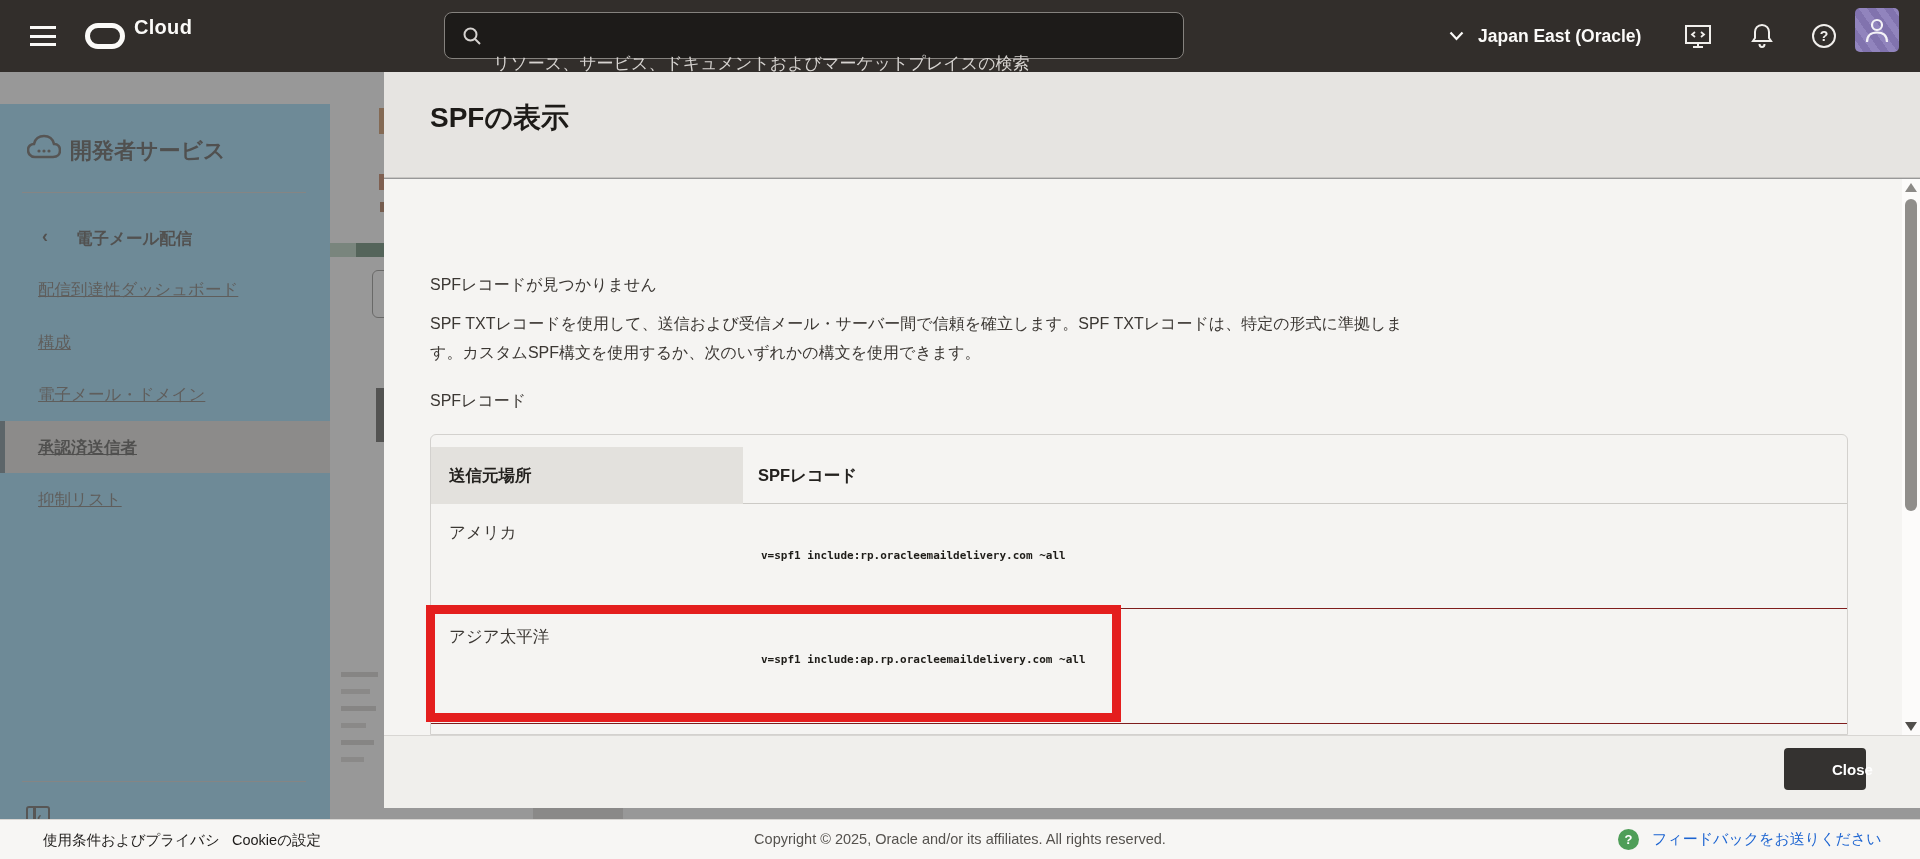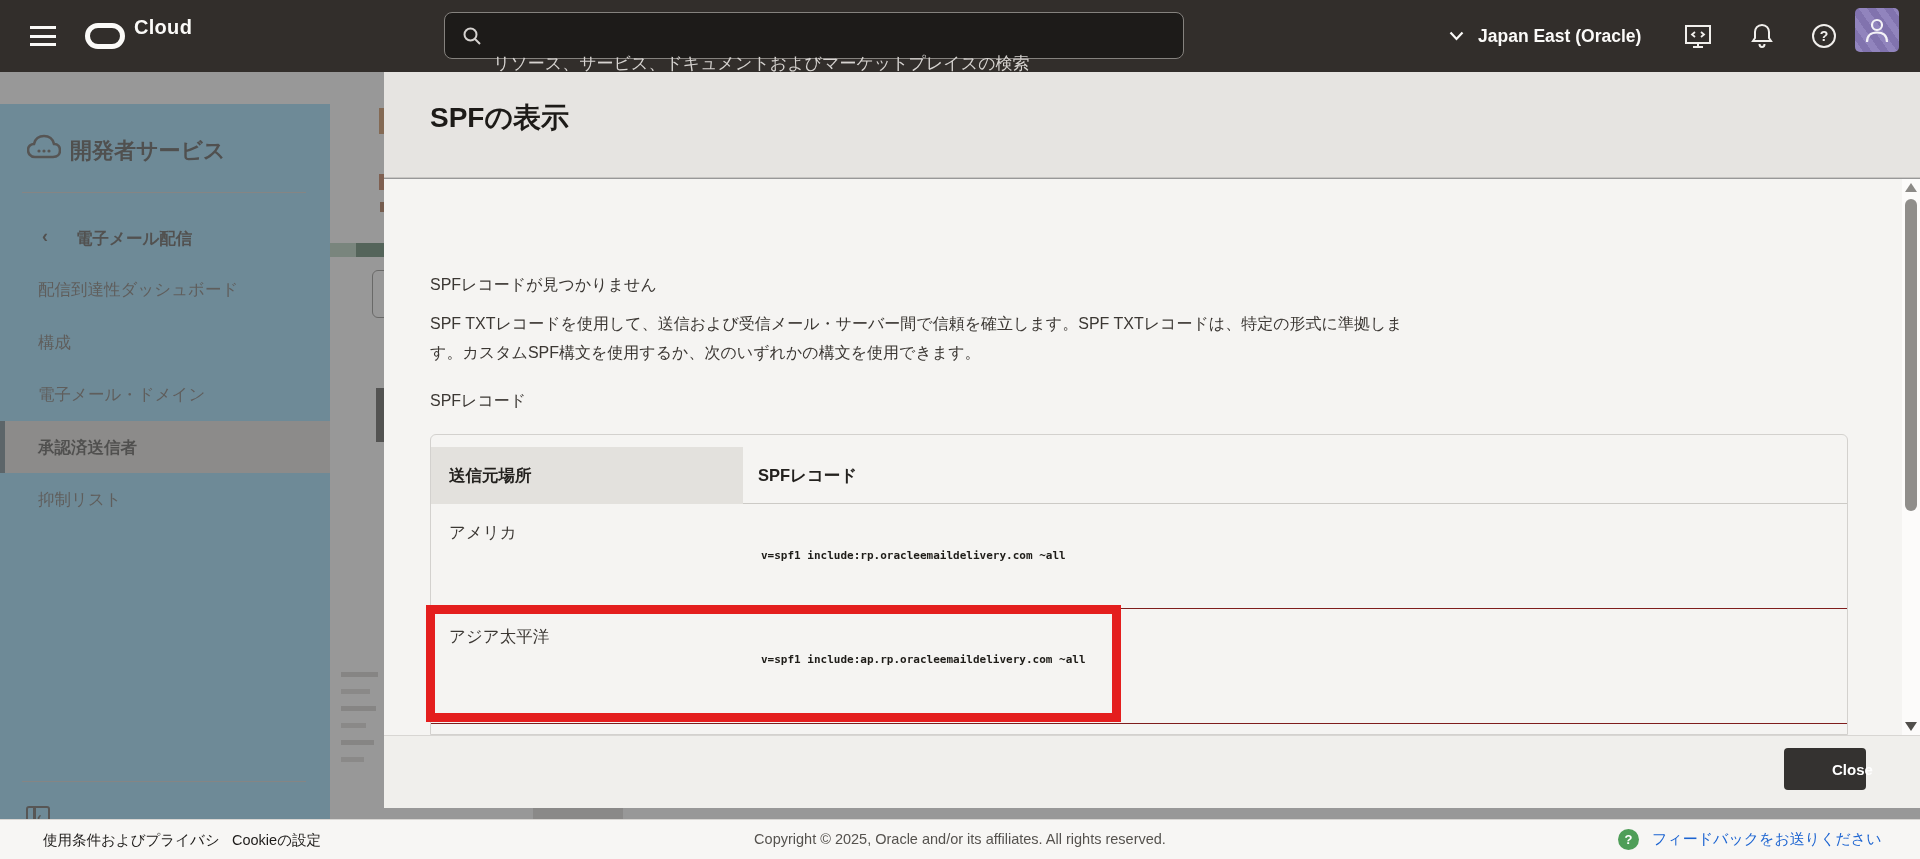--- a/index.html
+++ b/index.html
@@ -32,21 +32,21 @@
   #avatar svg { position:absolute; left:10px; top:9px; }
 
   
   #underlay { position:absolute; left:0; top:72px; width:1920px; height:747px; background:#ffffff; z-index:1; }
   #sidebar { position:absolute; left:0; top:0; width:330px; height:747px; background:#7dd3fc;margin-top:32px; }
   #sb-title { position:absolute; left:70px; top:32px; font-size:22px; font-weight:700; color:#21201d; }
   .sb-divider { position:absolute; left:22px; width:284px; height:1px; background:#c5c3c0; }
   #sb-back { position:absolute; left:76px; top:124px; font-size:16.5px; font-weight:700; color:#26241f; }
   #sb-back-ch { position:absolute; left:42px; top:122px; font-size:18px; color:#26241f; font-weight:700; }
   .sb-item { position:absolute; left:0; width:330px; height:52px; line-height:52px; padding-left:38px;
-    font-size:16.5px; color:#4f4b46; cursor:pointer; }
+    font-size:16.5px; color:#4f4b46; cursor:pointer;text-decoration:underline; }
   .sb-item.selected { background:#d9d7d3; border-left:5px solid #44616c; padding-left:33px;
     color:#211f1c; font-weight:600; }
   #collapse-icon { position:absolute; left:26px; top:702px; width:24px; height:24px;
     border:2.5px solid #35332f; border-radius:3px; }
   #collapse-icon i { position:absolute; left:5px; top:0; width:2.5px; height:19px; background:#35332f; }
   #collapse-icon b { position:absolute; left:9px; top:1px; font-size:14px; color:#35332f; font-weight:700; font-style:normal; }
 
   
   .frag { position:absolute; }
 

